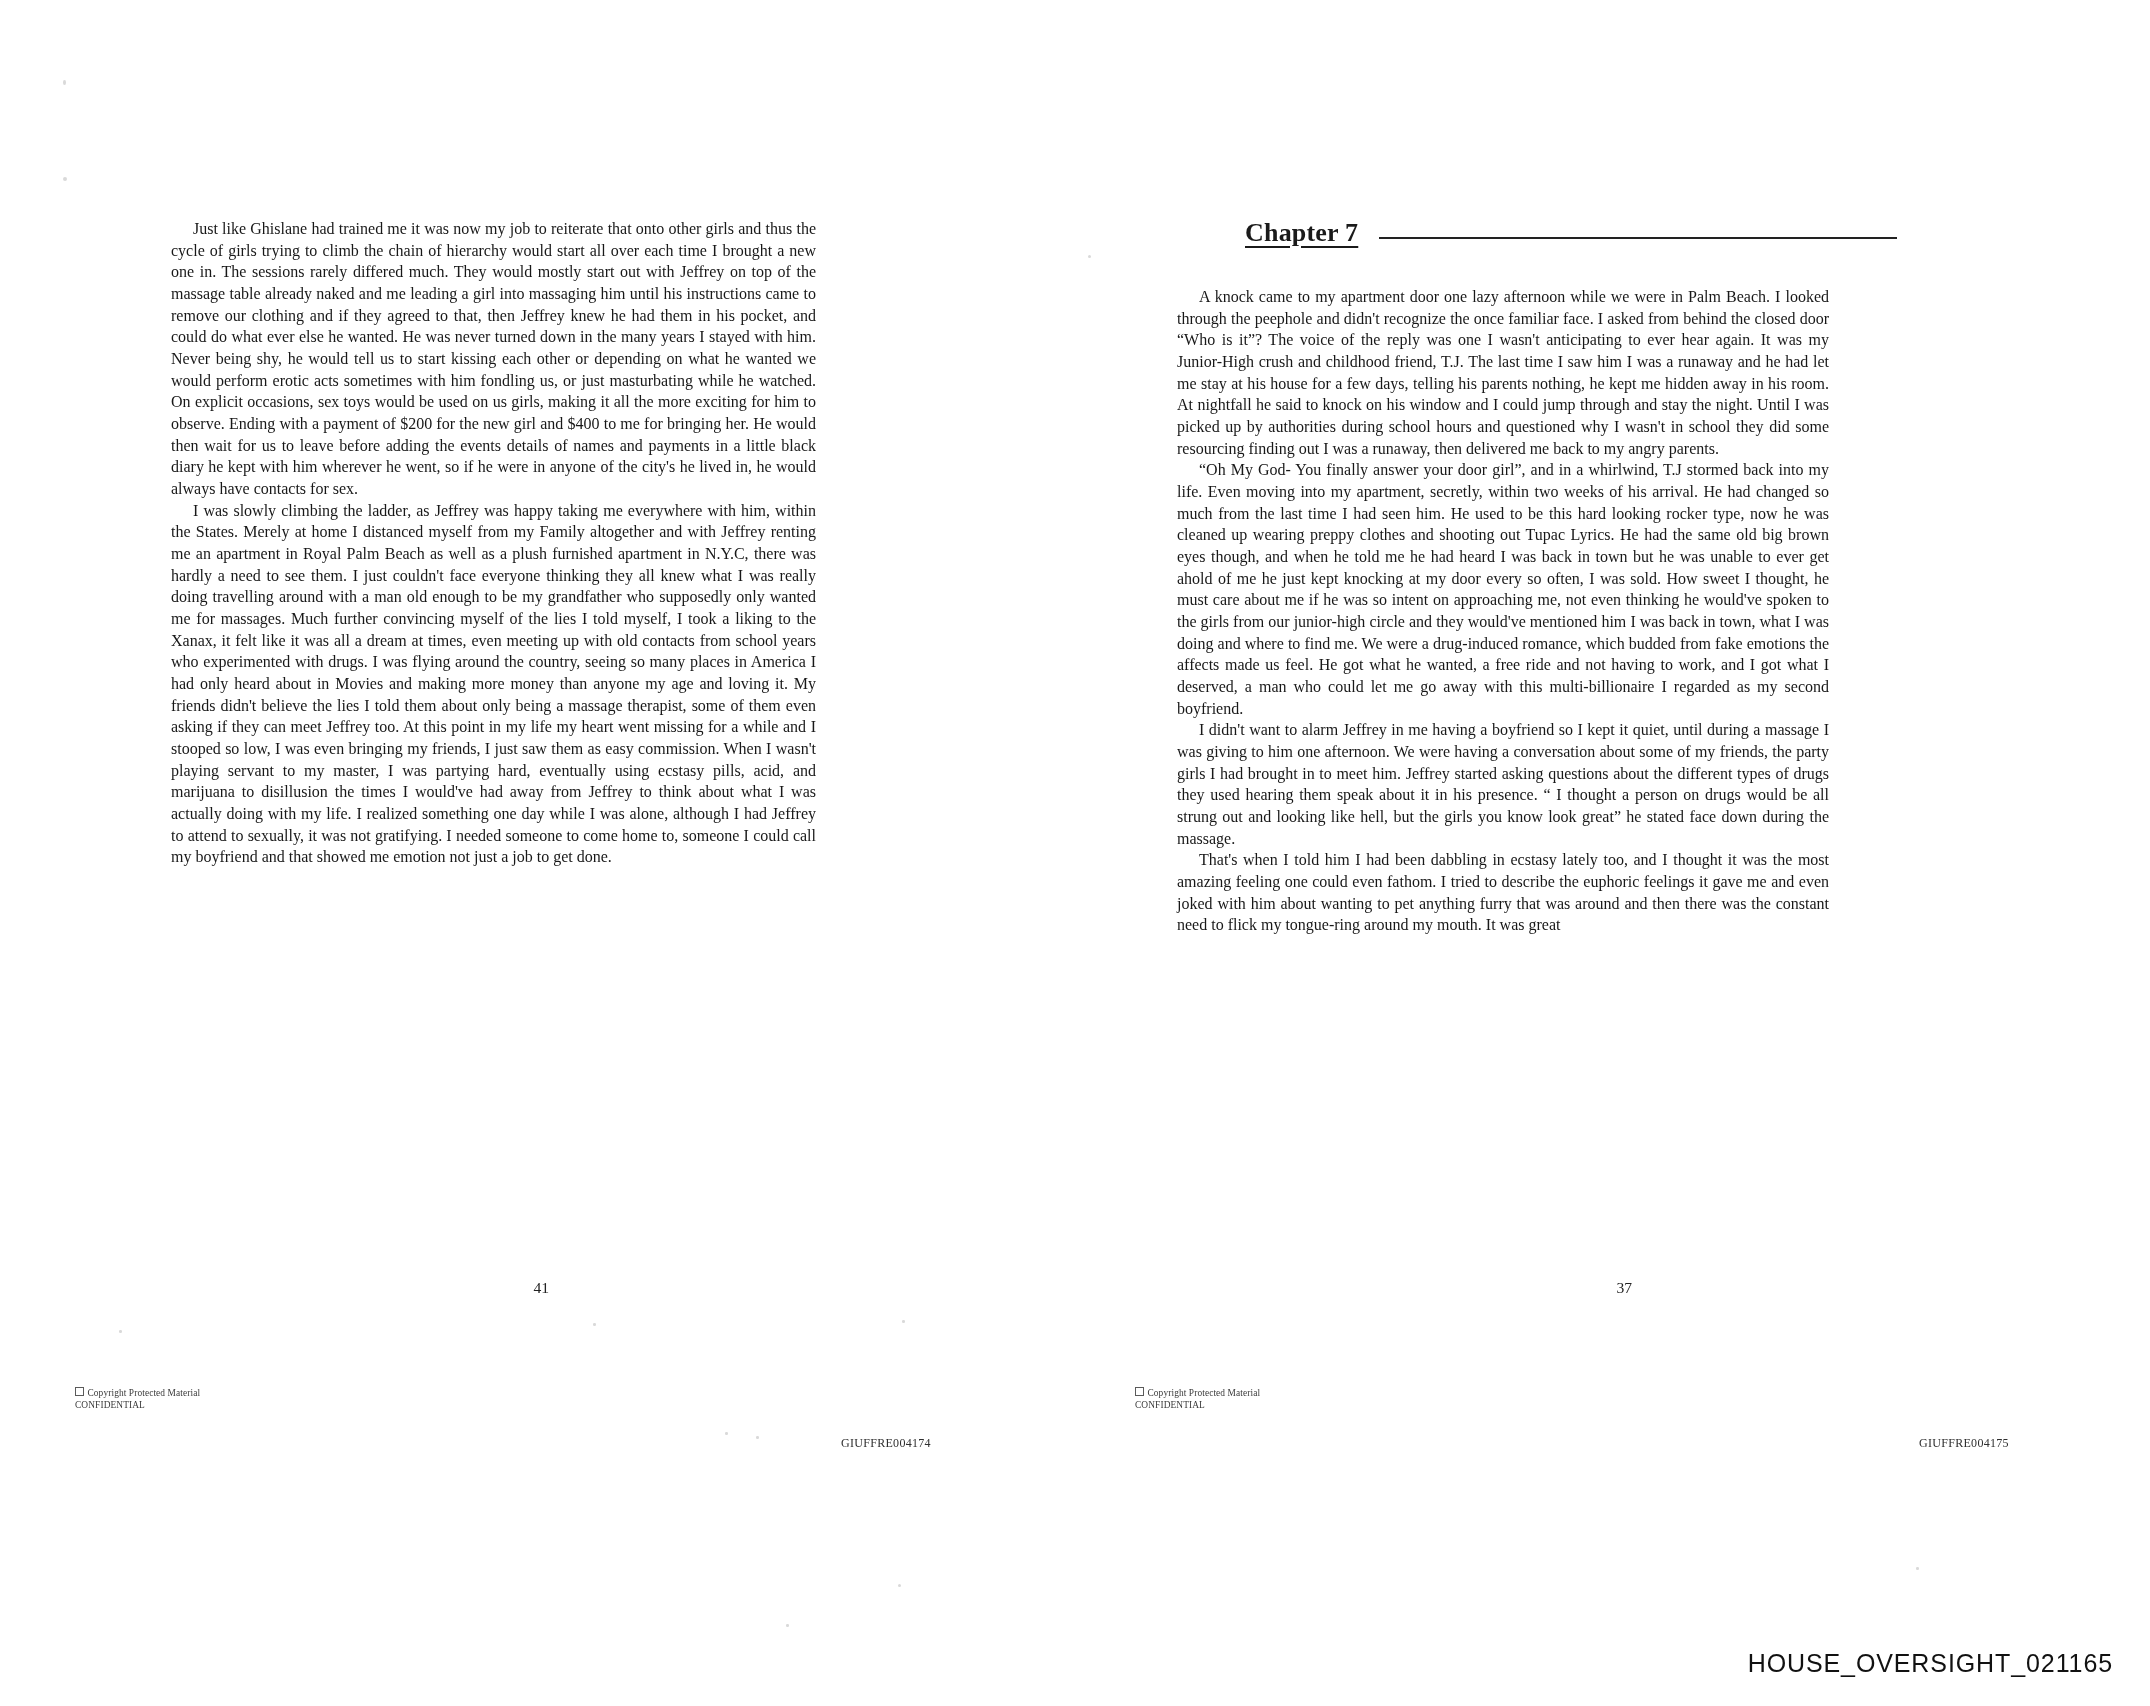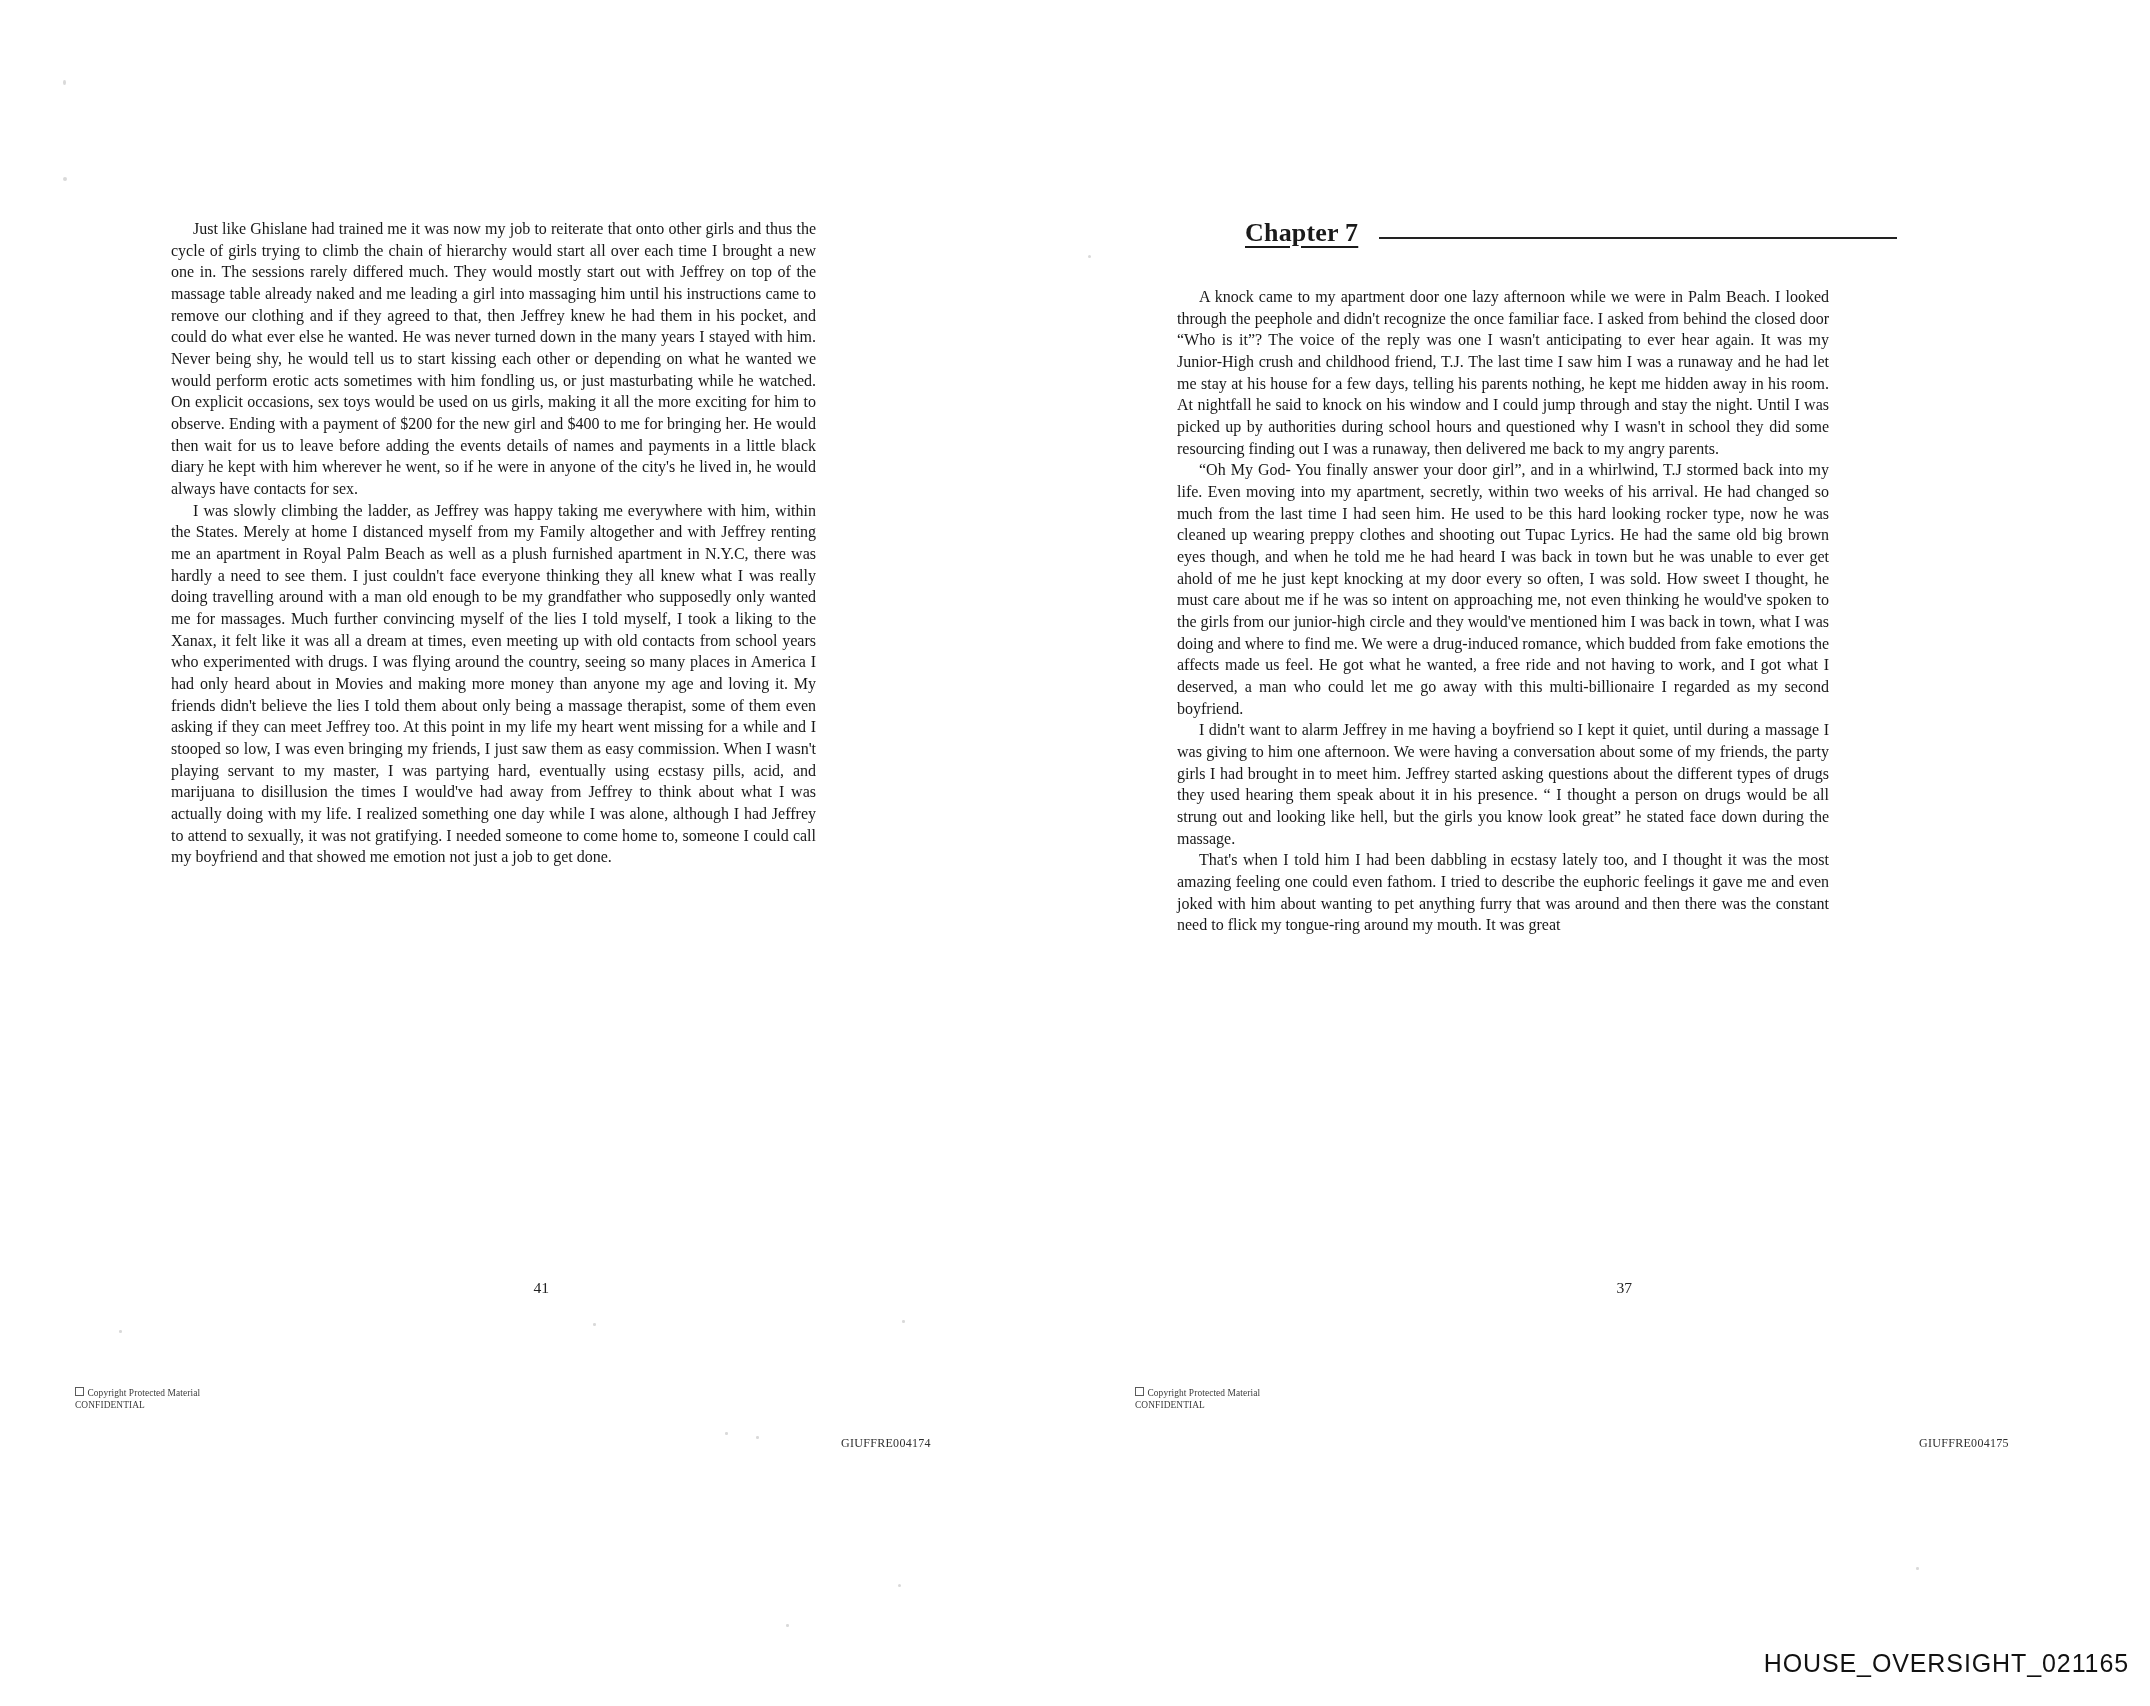--- a/index.html
+++ b/index.html
@@ -116,21 +116,21 @@
     display: inline-block;
     width: 7.2px;
     height: 7.2px;
     border: 0.7px solid #5a5a5a;
     margin-right: 3.3px;
     vertical-align: 0px;
   }
 
   .oversight-stamp {
     position: absolute;
-    right: 22px;
+    right: 38px;
     bottom: 29px;
     font-family: "Liberation Sans", sans-serif;
     font-size: 25px;
     letter-spacing: 0.9px;
     color: #111;
   }
 </style>
 </head>
 <body>
 

